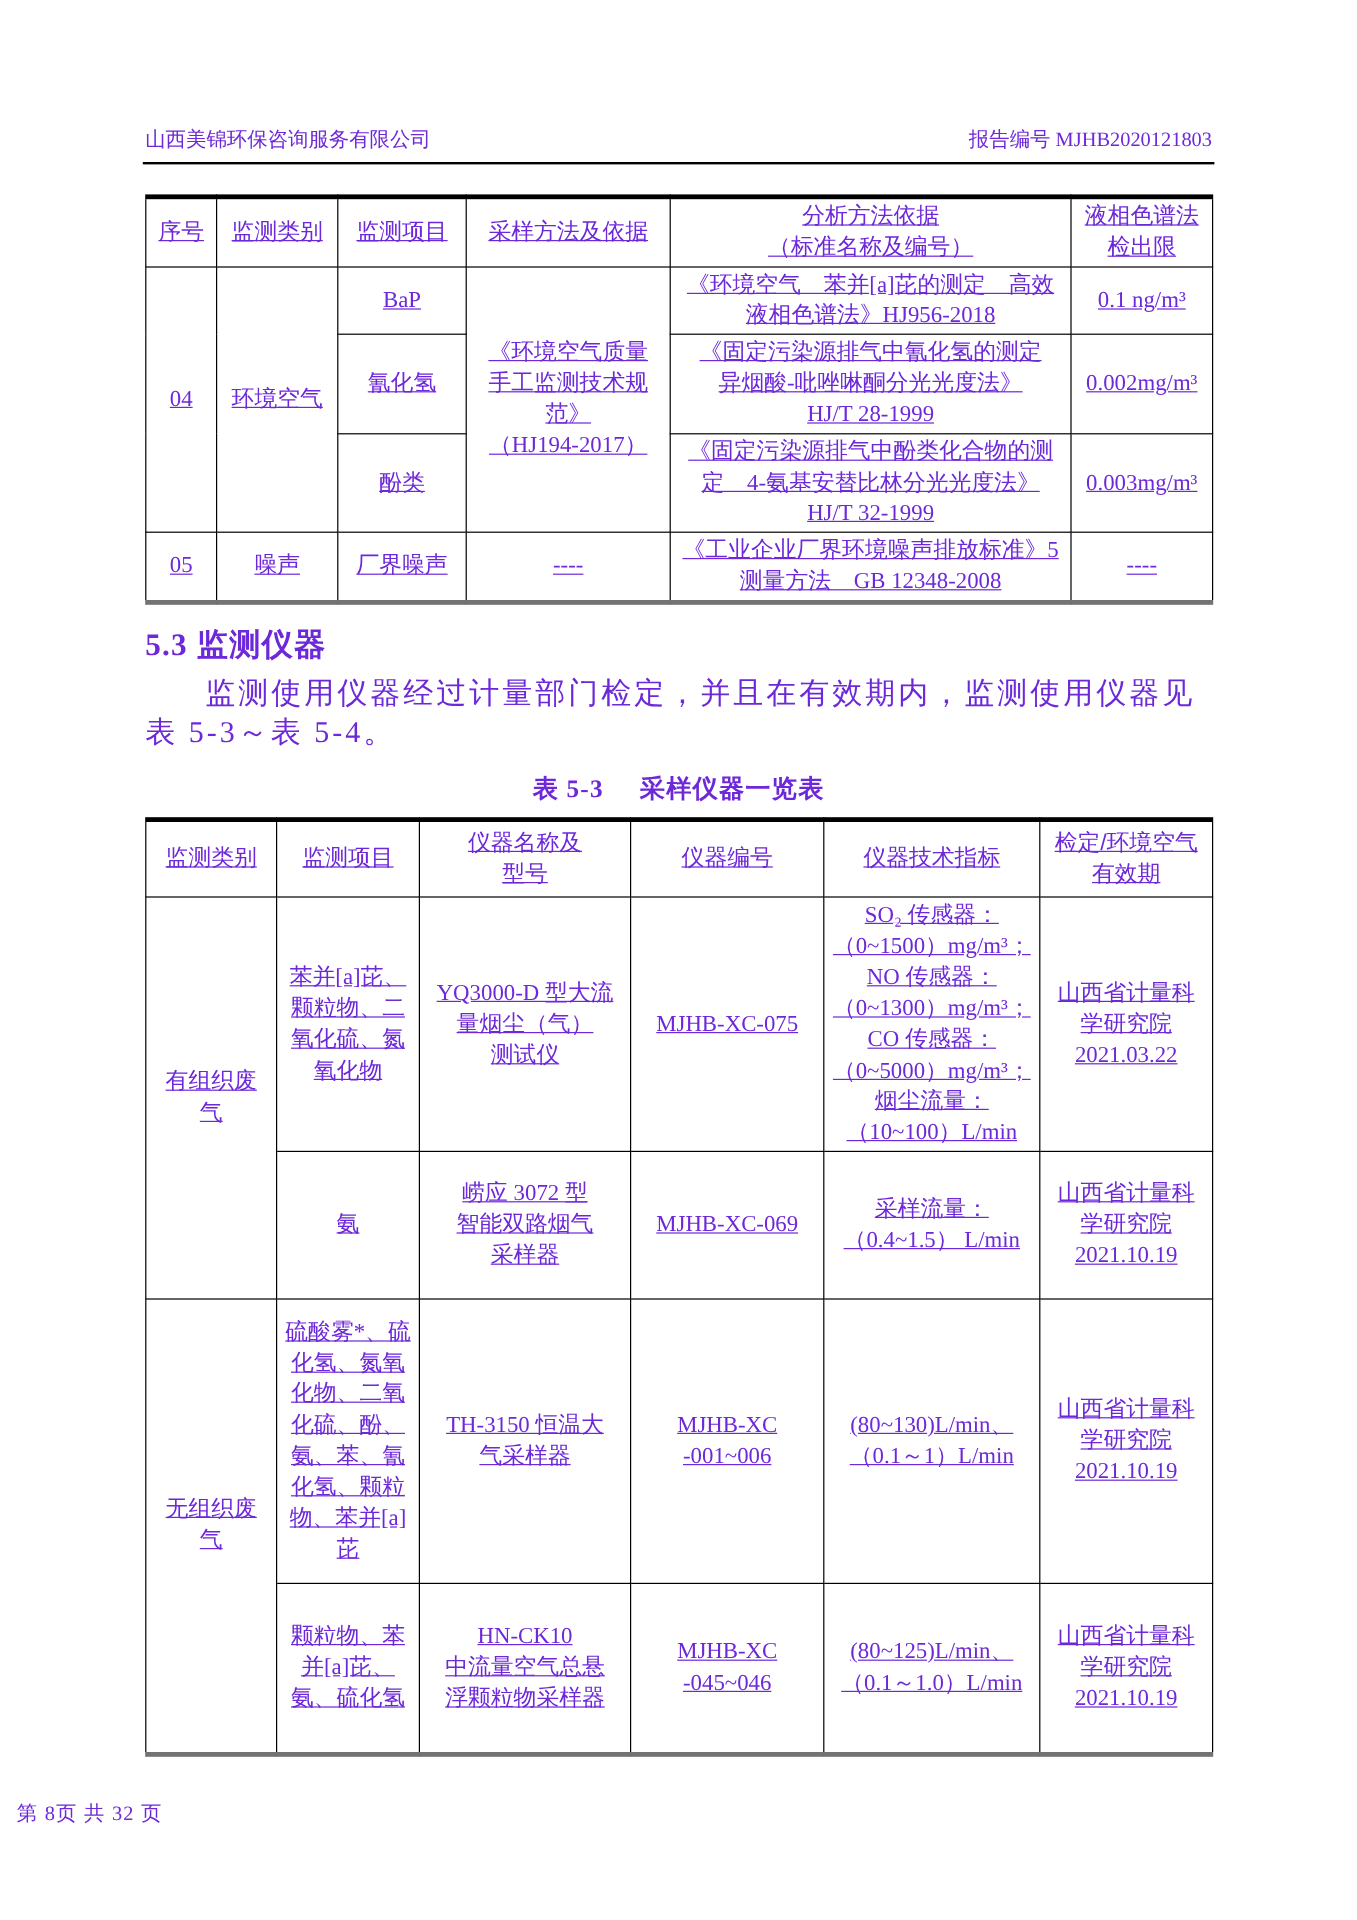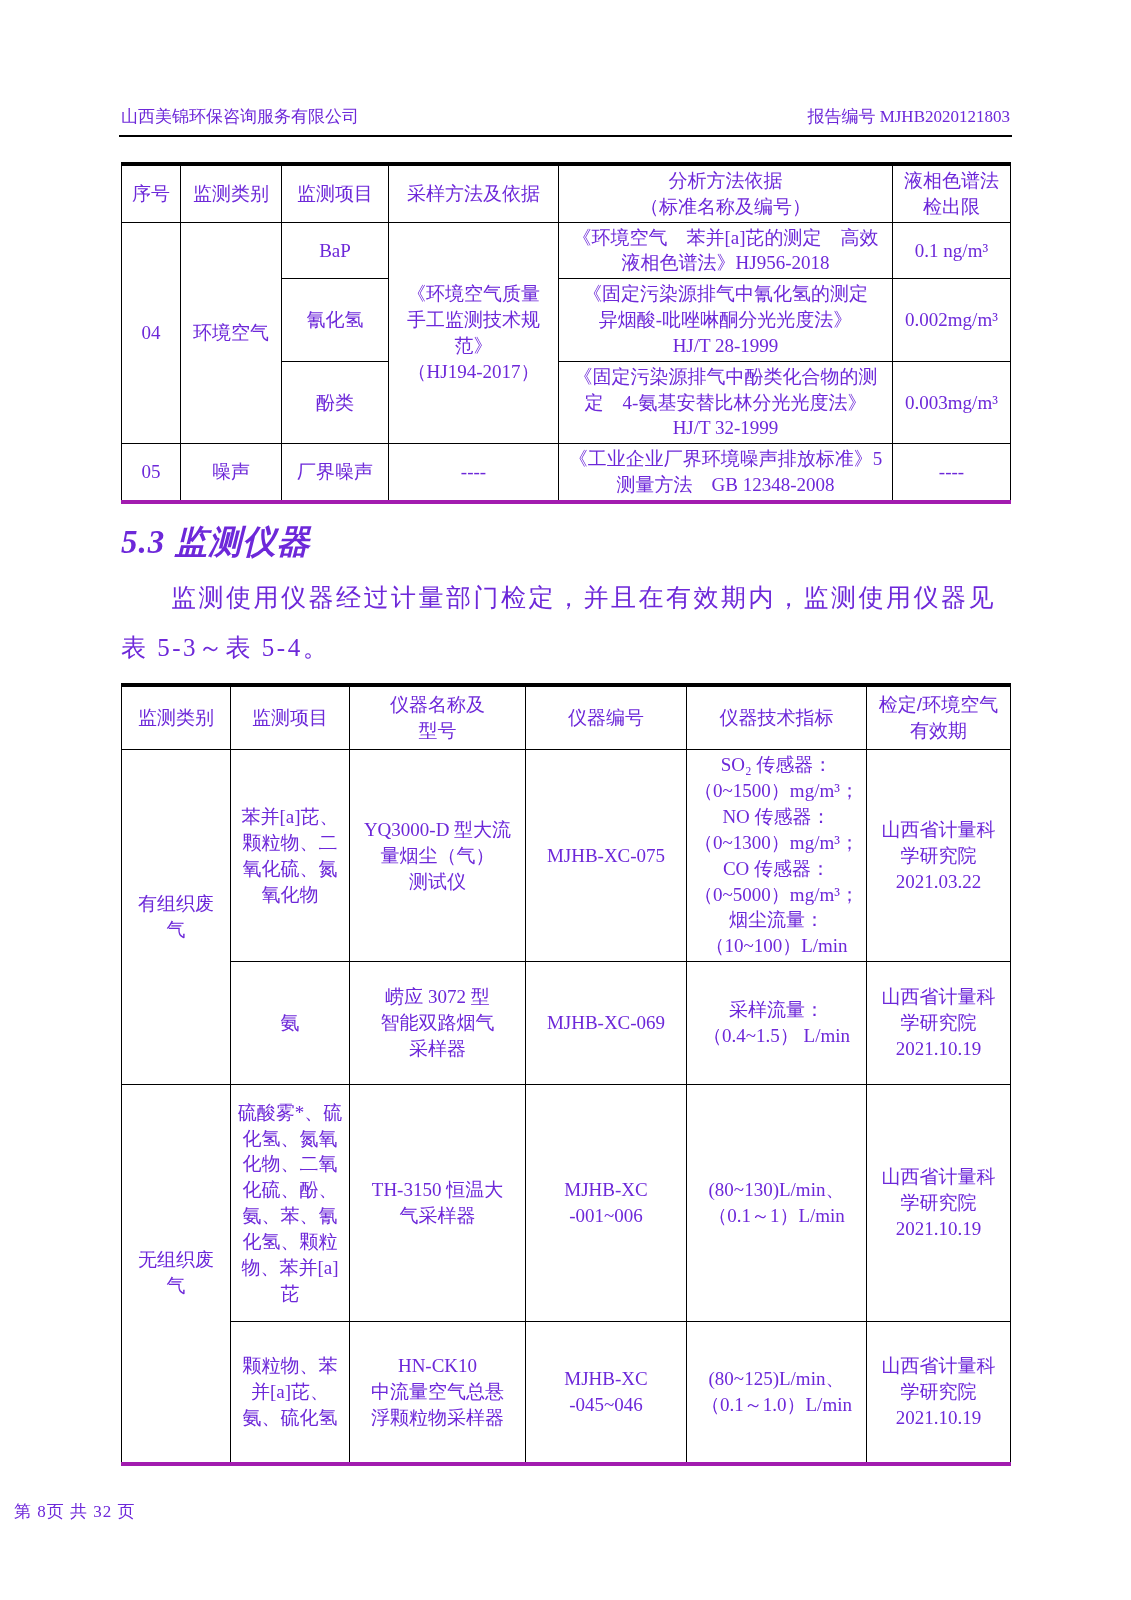--- a/index.html
+++ b/index.html
@@ -24,21 +24,22 @@
     align-items: flex-end;
     font-size: 17px;
   }
   
   table {
     border-collapse: collapse;
     table-layout: fixed;
     width: 889px;
     margin-left: 121px;
     border-top: 4px solid #000;
-    border-bottom: 4px solid #a21caf;
+    border-bottom: 4px solid #737373;
+    text-decoration: underline;
   }
   th, td {
     border: 1.5px solid #000;
     text-align: center;
     vertical-align: middle;
     padding: 2px 3px;
     white-space: pre-line;
     font-size: 19px;
     line-height: 1.36;
     font-weight: normal;
@@ -53,29 +54,28 @@
   tr.h55  { height: 55px; }
   tr.h65  { height: 65px; }
   tr.h75  { height: 75px; }
   tr.h123 { height: 123px; }
   tr.h142 { height: 142px; }
   tr.h205 { height: 205px; }
   tr.h237 { height: 237px; }
   
   .section-heading {
     margin: 16px 0 0 121px;
-    font-size: 33px;
+    font-size: 26px;
     font-weight: bold;
     letter-spacing: 1px;
-    font-style: italic;
   }
   .body-paragraph {
     margin: 8px 119px 0 121px;
     font-size: 25px;
-    line-height: 50px;
+    line-height: 32px;
     letter-spacing: 2.5px;
     text-indent: 2em;
     white-space: pre-line;
   }
   .table-caption {
     margin-top: 16px;
     text-align: center;
     font-size: 21px;
     font-weight: bold;
     letter-spacing: 1px;
@@ -157,20 +157,23 @@
 测量方法　GB 12348-2008</td>
         <td>----</td>
       </tr>
     </tbody>
   </table>
 
   <div class="section-heading">5.3 监测仪器</div>
   <div class="body-paragraph">监测使用仪器经过计量部门检定，并且在有效期内，监测使用仪器见
 表 5-3～表 5-4。</div>
 
+  <div class="table-caption">
+    <span class="caption-label">表 5-3</span><span>采样仪器一览表</span>
+  </div>
 
   <table class="t2">
     <colgroup>
       <col style="width:109px">
         <col style="width:119px">
         <col style="width:176px">
       <col style="width:161px">
         <col style="width:180px">
         <col style="width:144px">
     </colgroup>

